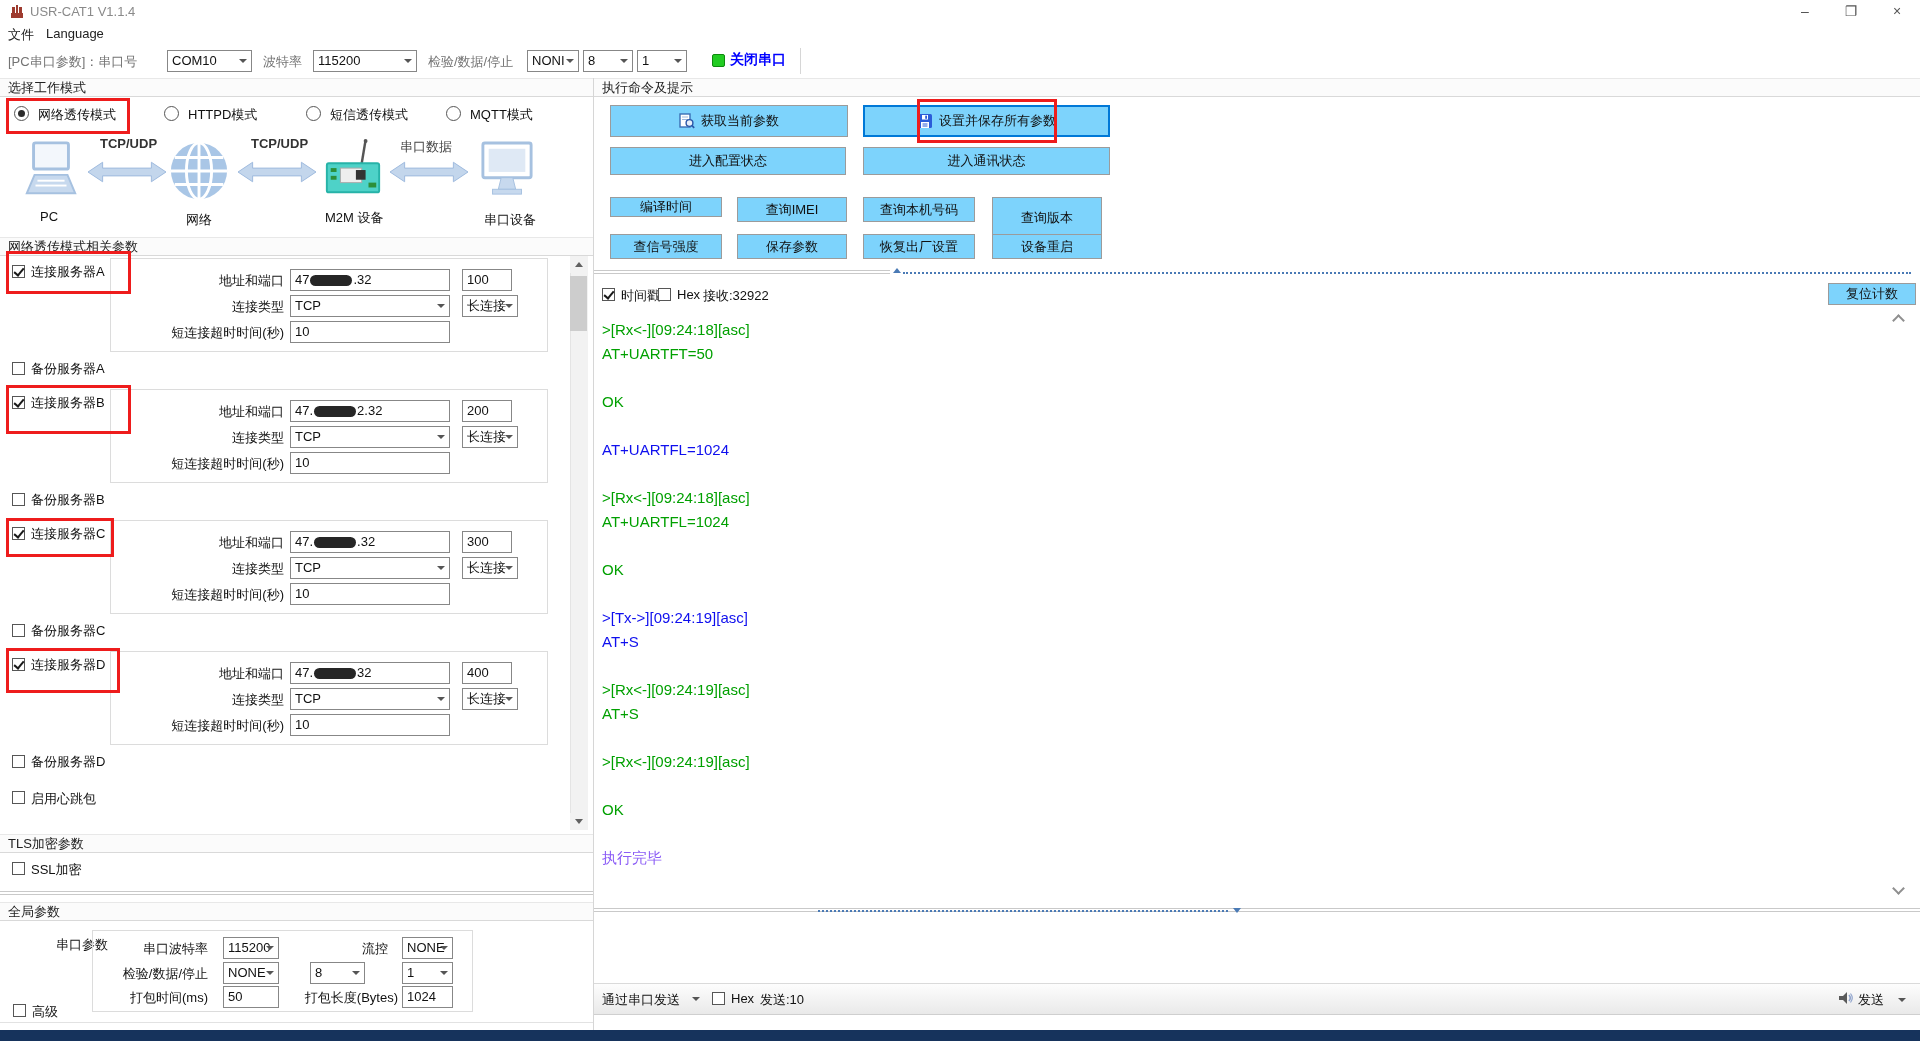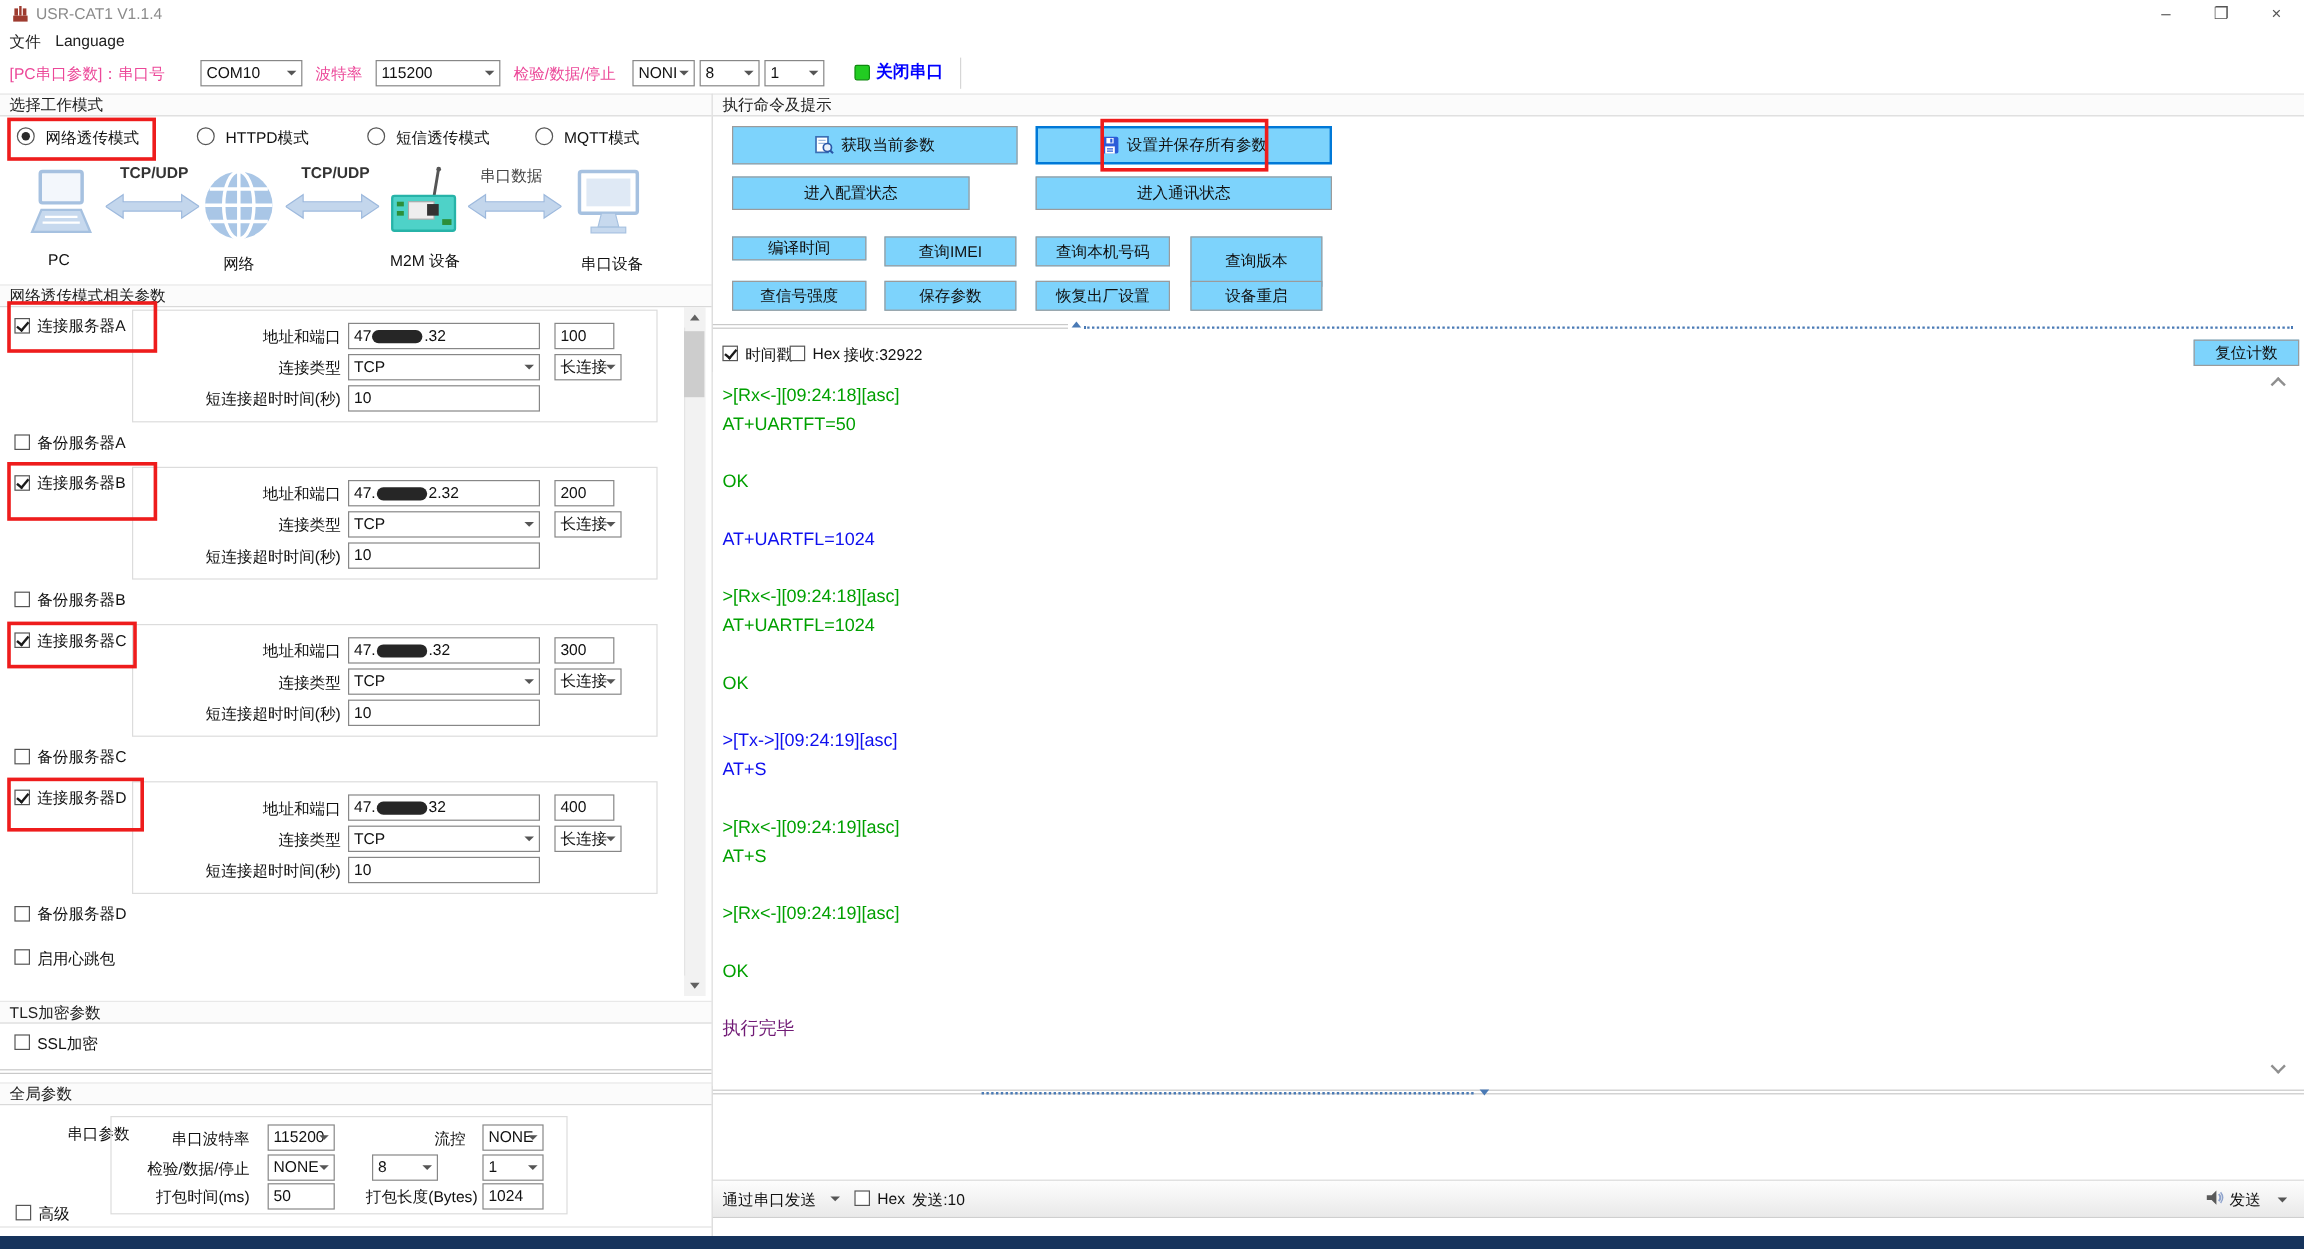--- a/index.html
+++ b/index.html
@@ -6,21 +6,21 @@
   #app{position:relative;width:1920px;height:1041px;background:#ffffff;overflow:hidden;
        font-family:"Liberation Sans","DejaVu Sans",sans-serif;font-size:13px;color:#1a1a1a;}
   .abs{position:absolute;}
   
   #titlebar{position:absolute;left:0;top:0;width:1920px;height:24px;background:#ffffff;}
   #title-text{position:absolute;left:30px;top:4px;font-size:13px;color:#8a8a8a;}
   .winbtn{position:absolute;top:0;width:46px;height:24px;text-align:center;line-height:22px;color:#555;font-size:14px;}
   #menubar{position:absolute;left:0;top:24px;width:1920px;height:20px;background:#fff;}
   .menu-item{position:absolute;top:2px;font-size:13px;color:#222;}
   #toolbar{position:absolute;left:0;top:44px;width:1920px;height:34px;background:#fff;border-bottom:1px solid #e0e0e0;}
-  .tb-lbl{position:absolute;top:9px;font-size:13px;color:#ec4899;white-space:nowrap;}
+  .tb-lbl{position:absolute;top:9px;font-size:13px;color:#737373;white-space:nowrap;}
   
   .sel,.inp{position:absolute;box-sizing:border-box;height:22px;background:#fff;border:1px solid #878787;
             font-size:13px;line-height:20px;padding:0 4px;color:#111;white-space:nowrap;}
   .sel{padding-right:16px;}
   .clip{overflow:hidden;}
   .arr{position:absolute;right:4px;top:8px;width:0;height:0;border-left:4px solid transparent;
        border-right:4px solid transparent;border-top:4px solid #555;}
   .cb{position:absolute;width:13px;height:13px;background:#fff;border:1px solid #565656;box-sizing:border-box;}
   .cb.on::after{content:"";position:absolute;left:3px;top:0;width:4px;height:8px;
        border-right:2px solid #1a1a1a;border-bottom:2px solid #1a1a1a;transform:rotate(40deg);}
@@ -44,21 +44,21 @@
   
   .split-line{position:absolute;height:4px;border-top:1px solid #c9c9c9;border-bottom:1px solid #c9c9c9;box-sizing:border-box;}
   .split-dots{position:absolute;height:0;border-top:2px dotted #4a7ab5;}
   .tri-b-up{position:absolute;width:0;height:0;border-left:4px solid transparent;border-right:4px solid transparent;border-bottom:5px solid #4a7ab5;}
   .tri-b-dn{position:absolute;width:0;height:0;border-left:4px solid transparent;border-right:4px solid transparent;border-top:5px solid #4a7ab5;}
   
   #log-body{position:absolute;left:602px;top:318px;width:1000px;}
   .log-line{height:24px;line-height:24px;font-size:15px;white-space:pre;}
   .log-line.g{color:var(--log-green,#00a000);}
   .log-line.b{color:var(--log-blue,#0f0fee);}
-  .log-line.k{color:#701a75;font-family:Liberation Serif, serif;}
+  .log-line.k{color:#8b5cf6;font-family:Liberation Serif, serif;}
   .chev{position:absolute;width:7px;height:7px;border-left:2px solid #8f8f8f;border-top:2px solid #8f8f8f;}
   
   #send-bar{position:absolute;left:594px;top:983px;width:1326px;height:32px;
        background:linear-gradient(#fdfdfd,#e9e9e9);border-top:1px solid #dadada;border-bottom:1px solid #cfcfcf;box-sizing:border-box;}
   .close-port-txt{color:var(--close-blue,#0000ff);font-weight:bold;font-size:14px;}
   .indicator{position:absolute;width:11px;height:11px;background:var(--indicator-green,#22cc22);
        border:1px solid #0e8a0e;border-radius:2px;}
   #bottom-bar{position:absolute;left:0;top:1030px;width:1920px;height:11px;background:#16335c;}
   .vdiv{position:absolute;width:1px;background:#d6d6d6;}
 </style>
@@ -279,21 +279,21 @@
     <svg width="16" height="16" viewBox="0 0 16 16">
       <rect x="1" y="1" width="14" height="14" rx="1.5" fill="#2b5cd8"></rect>
       <rect x="5" y="2" width="6" height="4.5" fill="#fff"></rect>
         <rect x="8.2" y="2.6" width="1.8" height="3.2" fill="#2b5cd8"></rect>
       <rect x="4" y="9" width="8" height="6" fill="#fff"></rect>
         <line x1="5.5" y1="11" x2="10.5" y2="11" stroke="#2b5cd8"></line>
         <line x1="5.5" y1="13" x2="10.5" y2="13" stroke="#2b5cd8"></line>
     </svg>
     <span>设置并保存所有参数</span>
   </div>
-  <div class="btn" style="left:610px;top:147px;width:198px;height:28px">
+  <div class="btn" style="left:610px;top:147px;width:236px;height:28px">
       <span>进入配置状态</span>
     </div>
   <div class="btn" style="left:863px;top:147px;width:247px;height:28px">
       <span>进入通讯状态</span>
     </div>
 
   <div class="btn" style="left:610px;top:197px;width:112px;height:20px">
       <span>编译时间</span>
     </div>
   <div class="btn" style="left:737px;top:197px;width:110px;height:25px">

